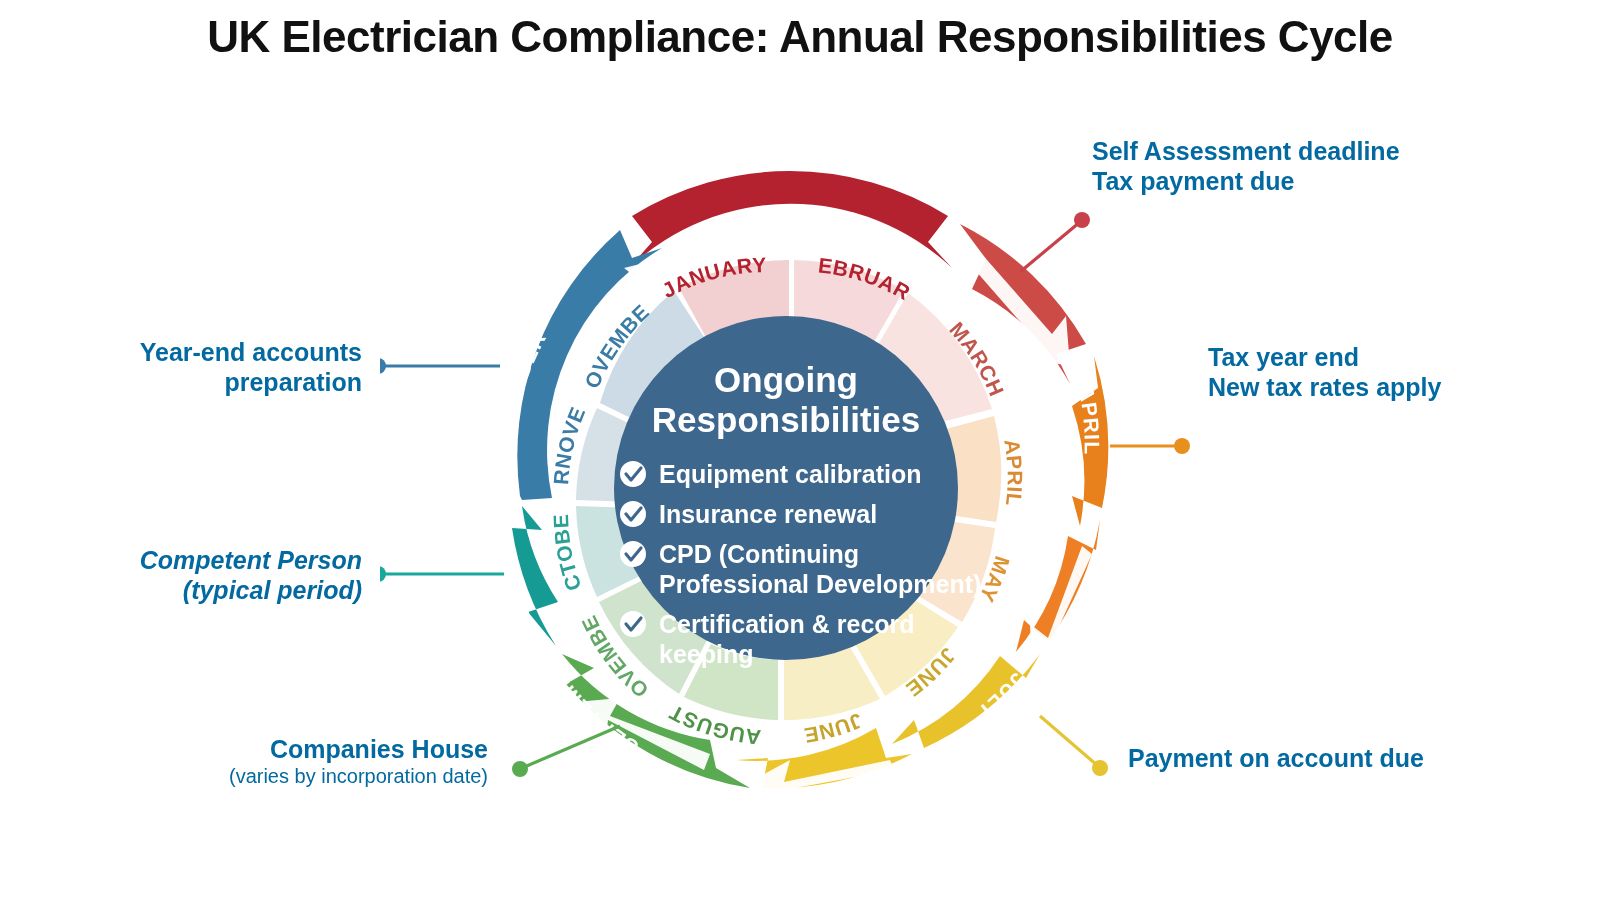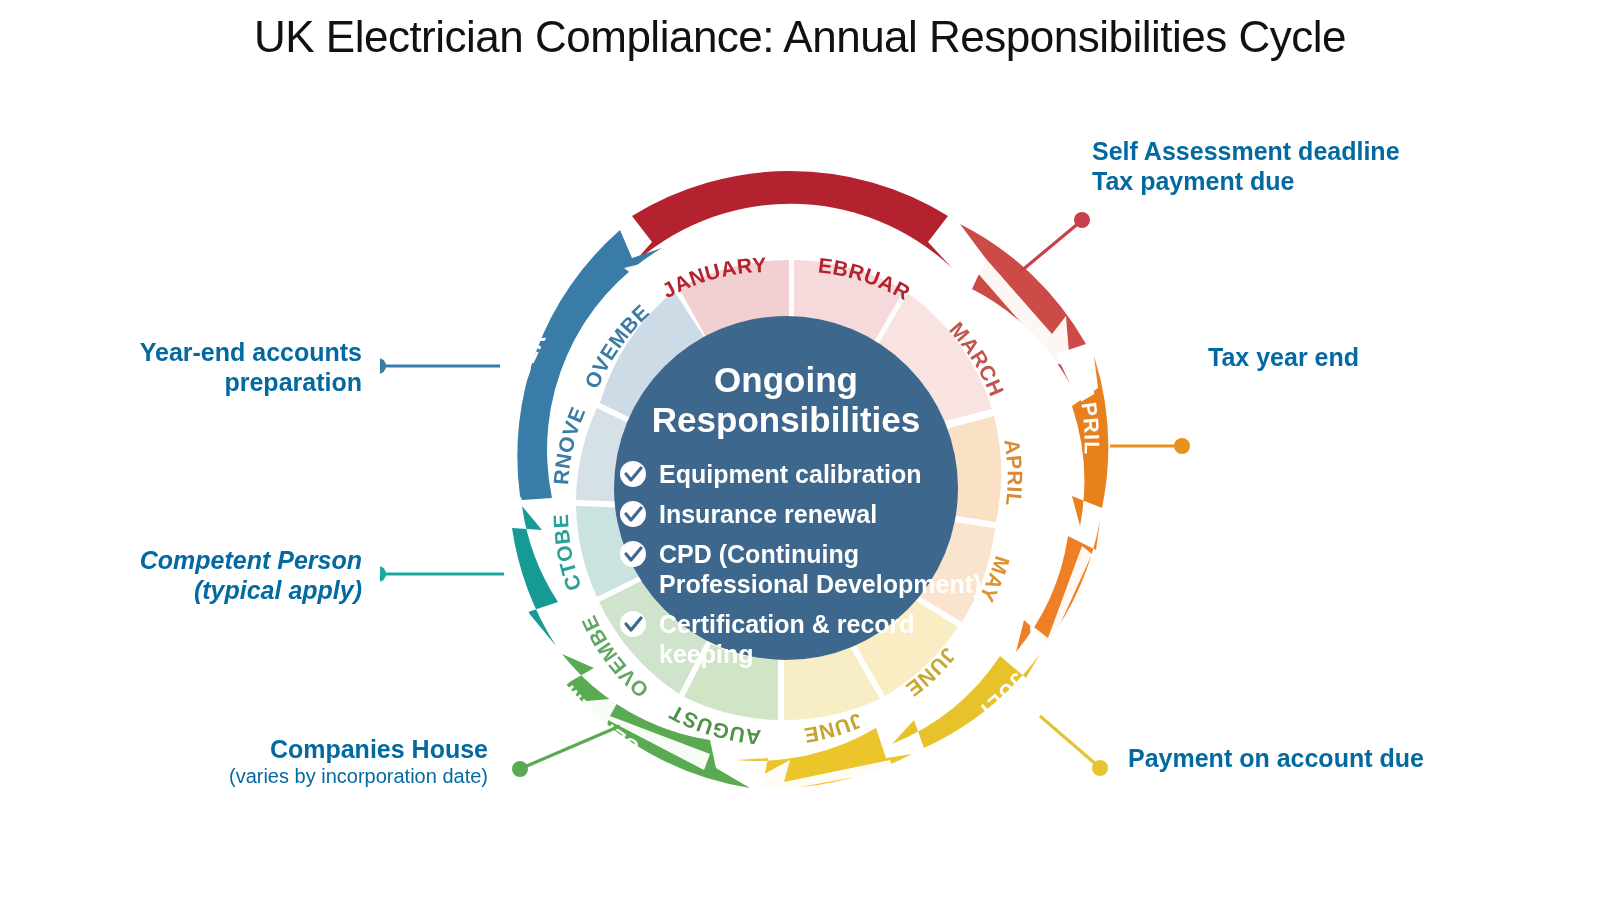--- a/index.html
+++ b/index.html
@@ -8,21 +8,21 @@
     background:#ffffff;
     font-family:"Liberation Sans", sans-serif;
     overflow:hidden;
     position:relative;
   }
   #page-title{
     position:absolute;
     top:12px; left:0; width:1600px;
     text-align:center;
     font-size:44px;
-    font-weight:normal;
+    font-weight:bold;
     letter-spacing:-0.5px;
     color:#111111;
     white-space:nowrap;
   }
   #wheel{
     position:absolute;
     top:76px; left:380px;
   }
   .ann{
     position:absolute;
@@ -296,32 +296,33 @@
 </svg>
 </div>
 
 <div class="ann ann-right" id="ann-self-assessment">
   <span class="l2">Self Assessment deadline</span>
   <span class="l2">Tax payment due</span>
 </div>
 
 <div class="ann ann-right" id="ann-tax-year-end">
   <span class="l2">Tax year end</span>
+  <span class="l2">New tax rates apply</span>
 </div>
 
 <div class="ann ann-right" id="ann-payment-account">
   <span class="l2">Payment on account due</span>
 </div>
 
 <div class="ann ann-left" id="ann-year-end">
   <span class="l2">Year-end accounts</span>
   <span class="l2">preparation</span>
 </div>
 
 <div class="ann ann-left" id="ann-competent">
   <span class="l2">Competent Person</span>
-  <span class="l2">(typical apply)</span>
+  <span class="l2">(typical period)</span>
 </div>
 
 <div class="ann" id="ann-companies">
   <span class="l2" style="text-align:right;display:block;">Companies House</span>
   <span class="sub">(varies by incorporation date)</span>
 </div>
 
 </body></html>

